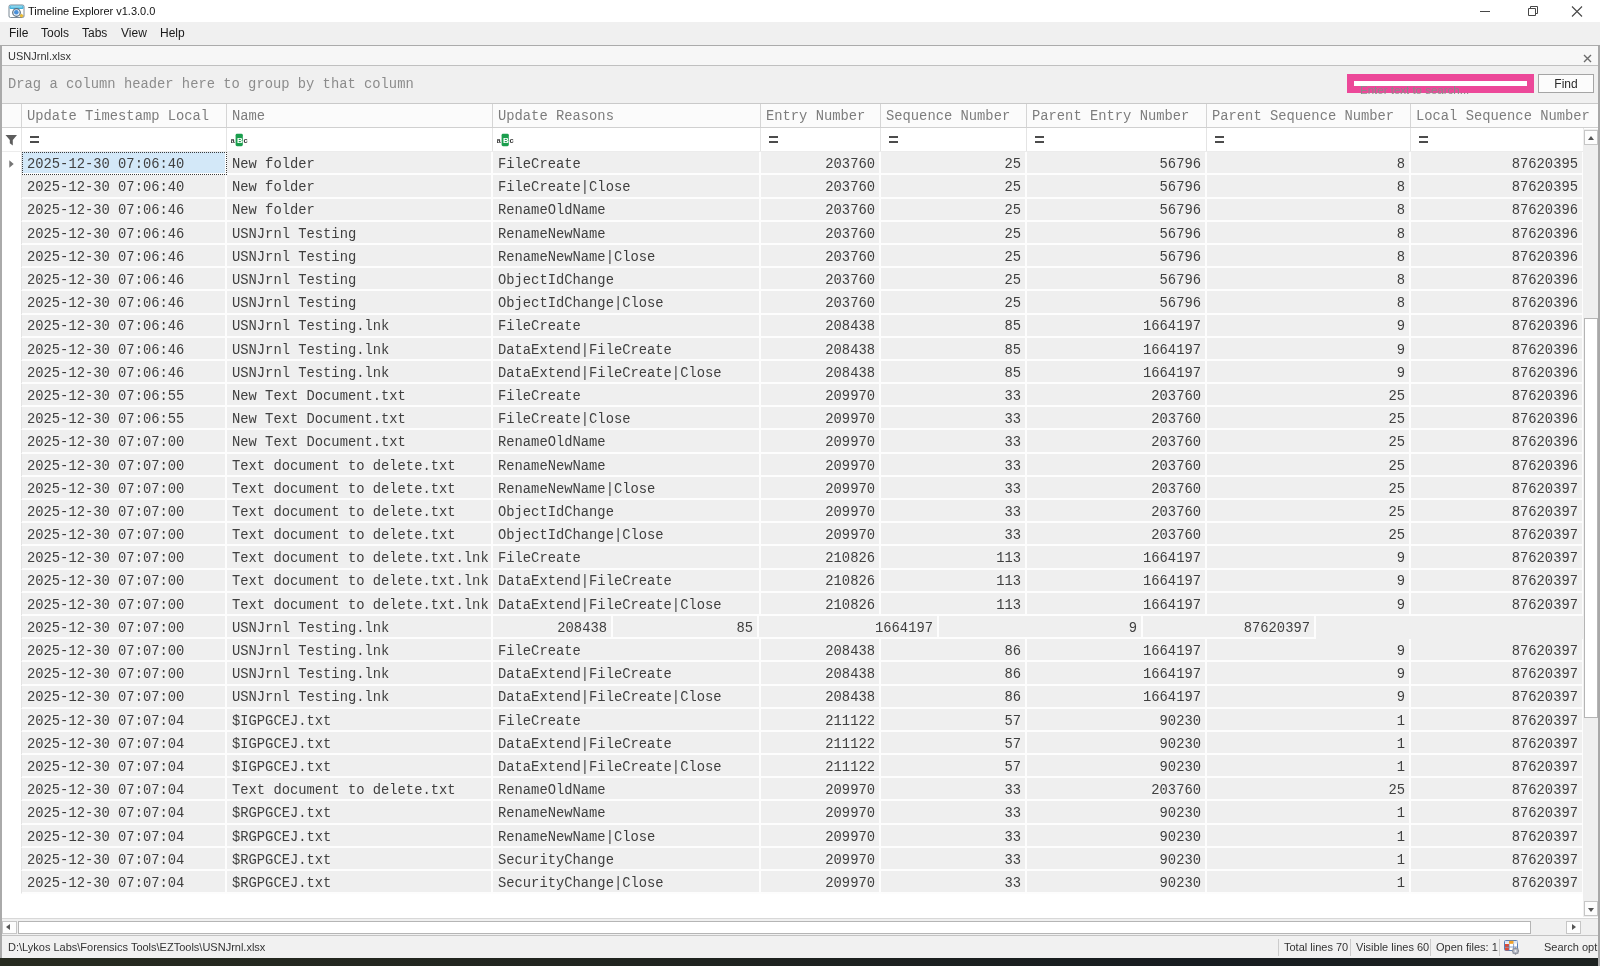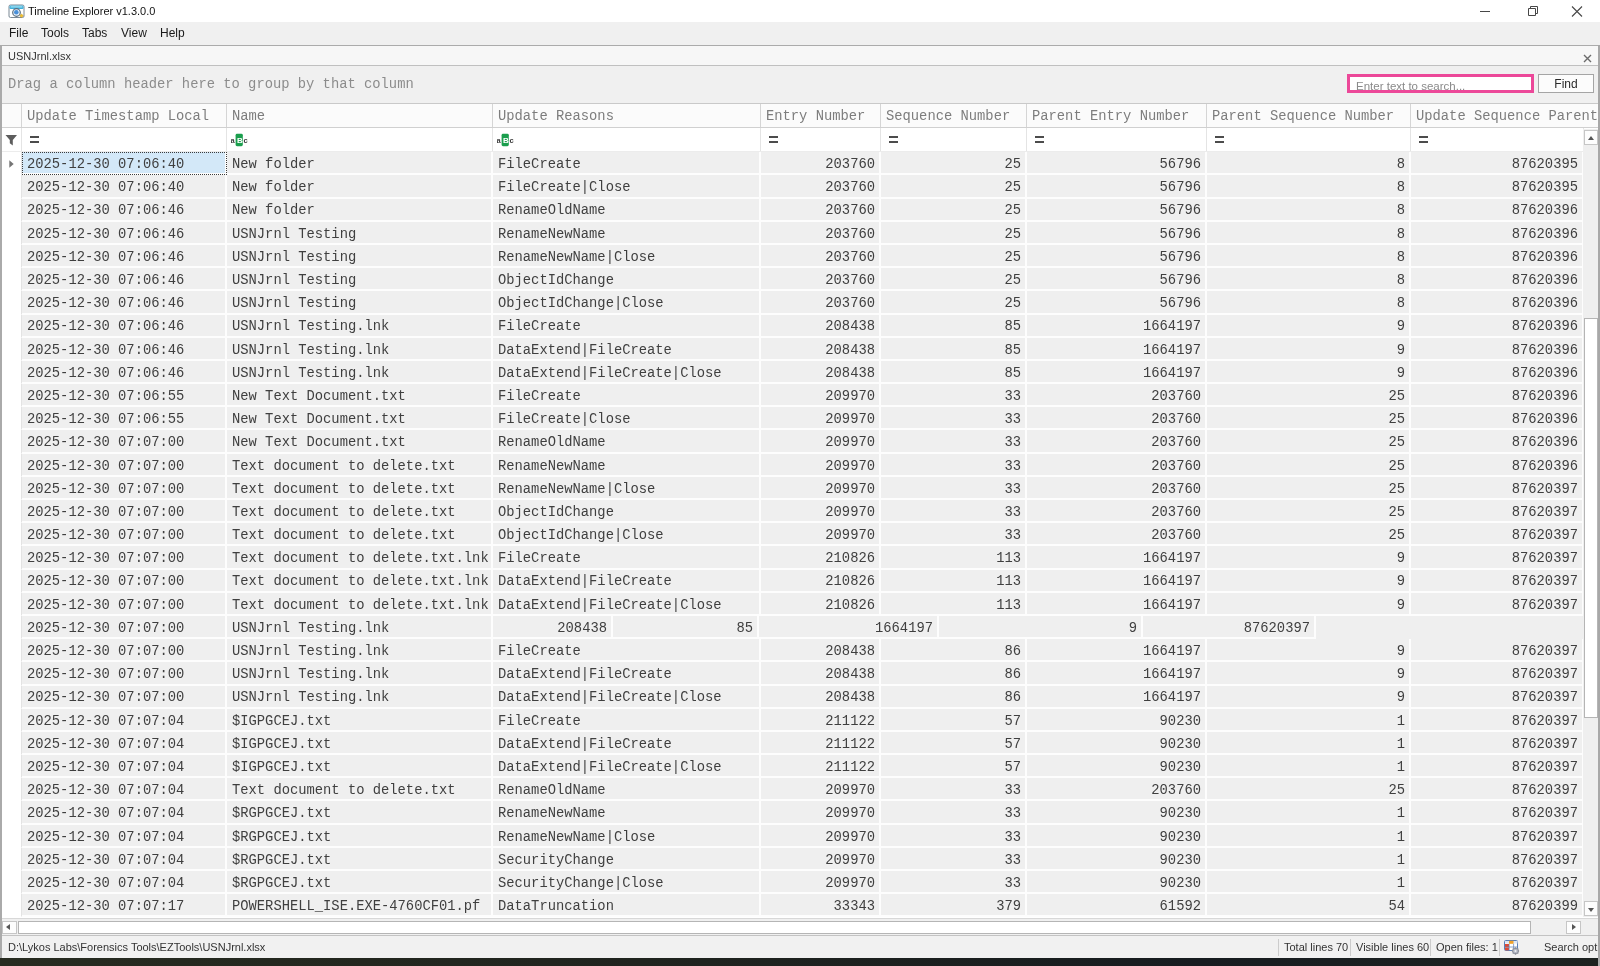--- a/index.html
+++ b/index.html
@@ -13,21 +13,21 @@
 #menu{position:absolute;left:0;top:22px;width:1600px;height:23px;background:#f0f0f0;font-size:12px;color:#1a1a1a;}
 #menu span{position:absolute;top:4px;}
 
 #tabs{position:absolute;left:0;top:45px;width:1600px;height:21px;background:#f7f7f7;
   border-top:1px solid #ababab;border-bottom:1px solid #c0c0c0;}
 #tabs .tname{position:absolute;left:8px;top:4px;font-size:11px;color:#333;}
 #tabclose{position:absolute;right:7px;top:4px;width:11px;height:11px;}
 
 #gpanel{position:absolute;left:0;top:66px;width:1600px;height:38px;background:#f0f0f0;border-bottom:1px solid #c9c9c9;}
 #gpanel .gtext{position:absolute;left:8px;top:11px;font-family:"Liberation Mono",monospace;font-size:13.8px;color:#8c8c8c;}
-#searchbox{position:absolute;left:1347px;top:8px;width:187px;height:19px;background:#fff;border:3px solid #ec4899;
+#searchbox{position:absolute;left:1347px;top:8px;width:187px;height:19px;background:#fff;border:7px solid #ec4899;
   font-size:11.5px;color:#8a8a8a;padding:3px 0 0 6px;}
 #findbtn{position:absolute;left:1538px;top:8px;width:56px;height:19px;background:#fcfcfc;border:1px solid #a5a5a5;
   font-size:12px;color:#2a2a2a;text-align:center;padding-top:2px;}
 
 #ghead{position:absolute;left:0;top:104px;width:1598px;height:24px;background:#fbfbfb;display:flex;
   font-family:"Liberation Mono",monospace;font-size:13.8px;color:#7d7d7d;border-bottom:1px solid #d0d0d0;}
 #ghead div{height:100%;border-right:1px solid #d5d5d5;padding:5px 0 0 5px;white-space:nowrap;overflow:hidden;flex:0 0 auto;}
 #ghead div:last-child{border-right:none;}
 
 #frow{position:absolute;left:0;top:128px;width:1584px;height:24px;background:#fff;display:flex;border-bottom:1px solid #ececec;}
@@ -105,21 +105,21 @@
     </div>
     <div id="ghead">
       <div style="width:22px"></div>
       <div style="width:205px">Update Timestamp Local</div>
       <div style="width:266px">Name</div>
       <div style="width:268px">Update Reasons</div>
       <div style="width:120px">Entry Number</div>
       <div style="width:146px">Sequence Number</div>
       <div style="width:180px">Parent Entry Number</div>
       <div style="width:204px">Parent Sequence Number</div>
-      <div style="width:187px">Update Sequence Parent</div>
+      <div style="width:187px">Local Sequence Number</div>
     </div>
     <div id="frow">
       <div class="fc" style="width:22px">
         <svg width="13" height="13" viewBox="0 0 13 13" style="position:absolute;left:5px;top:6px">
 <path d="M0.5 1 L12 1 L7.8 6 L7.8 11.5 L4.8 9.3 L4.8 6 Z" fill="#5d5d5d"></path>
 </svg>
       </div>
       <div class="fc" style="width:205px">
         <span class="eq"></span>
       </div>
@@ -503,31 +503,20 @@
       <div class="r">
         <div class="i" style="width:22px"></div>
         <div class="" style="width:205px">2025-12-30 07:07:04</div>
         <div class="" style="width:266px">$RGPGCEJ.txt</div>
         <div class="" style="width:268px">SecurityChange|Close</div>
         <div class="n" style="width:120px">209970</div>
         <div class="n" style="width:146px">33</div>
         <div class="n" style="width:180px">90230</div>
         <div class="n" style="width:204px">1</div>
         <div class="n" style="width:173px">87620397</div>
-      </div>
-      <div class="r">
-        <div class="i" style="width:22px"></div>
-        <div class="" style="width:205px">2025-12-30 07:07:17</div>
-        <div class="" style="width:266px">POWERSHELL_ISE.EXE-4760CF01.pf</div>
-        <div class="" style="width:268px">DataTruncation</div>
-        <div class="n" style="width:120px">33343</div>
-        <div class="n" style="width:146px">379</div>
-        <div class="n" style="width:180px">61592</div>
-        <div class="n" style="width:204px">54</div>
-        <div class="n" style="width:173px">87620399</div>
       </div>
     </div>
     <div id="vsb">
       <div id="vthumb"></div>
       <div class="sbtn" style="left:0.5px;top:1px;width:14px;height:14.5px">
         <div class="tri-up" style="margin:5px auto 0"></div>
       </div>
       <div class="sbtn" style="left:0.5px;top:772px;width:14px;height:15px">
         <div class="tri-dn" style="margin:6px auto 0"></div>
       </div>

